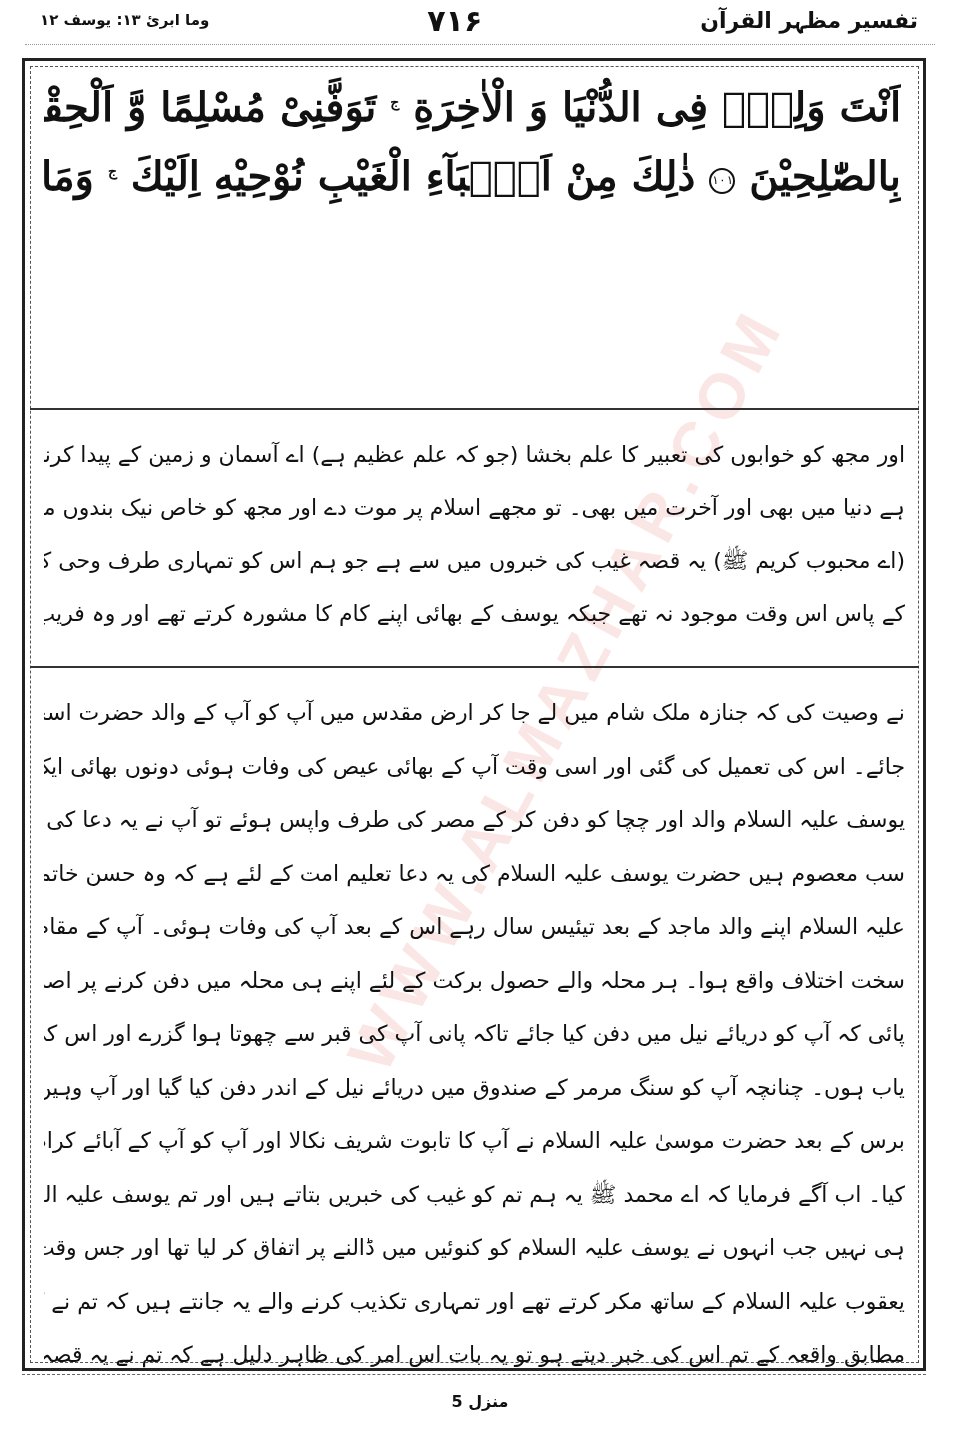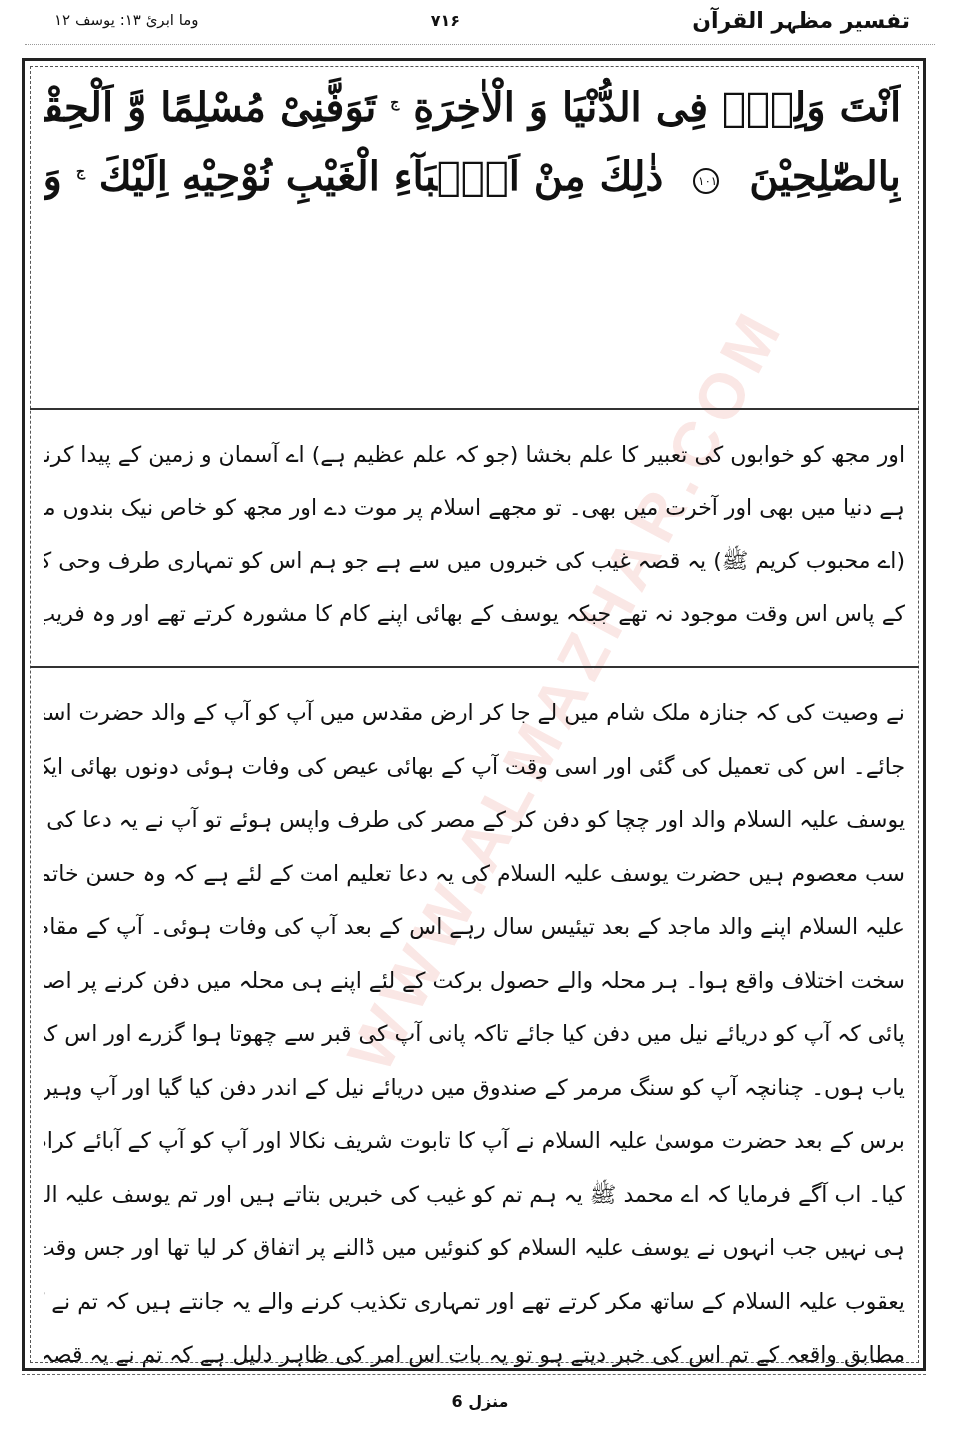--- a/index.html
+++ b/index.html
@@ -5,23 +5,23 @@
     html, body { margin: 0; padding: 0; background: #ffffff; }
     body {
       width: 960px; height: 1438px; position: relative; overflow: hidden;
       font-family: "DejaVu Sans", sans-serif; color: #111;
     }
     .header {
       position: absolute; left: 30px; right: 30px; top: 0; height: 40px;
       display: flex; align-items: center; justify-content: space-between;
       direction: ltr;
     }
-    .header .h-right { font-size: 22px; font-weight: bold; direction: rtl; margin-right: 20px; }
-    .header .h-center { font-size: 16px; font-weight: bold; direction: rtl; }
-    .header .h-left { font-size: 15px; font-weight: normal; direction: rtl; margin-left: 24px; }
+    .header .h-right { font-size: 22px; font-weight: bold; direction: rtl; margin-right: 12px; }
+    .header .h-center { font-size: 30px; font-weight: bold; direction: rtl; }
+    .header .h-left { font-size: 15px; font-weight: bold; direction: rtl; margin-left: 10px; }
     .header-rule {
       position: absolute; left: 25px; right: 25px; top: 44px; height: 0;
       border-top: 1px dotted #999;
     }
     .frame-outer {
       position: absolute; left: 22px; top: 58px; width: 904px; height: 1313px;
       border: 3px solid #222; box-sizing: border-box;
     }
     .frame-inner {
       position: absolute; left: 30px; top: 66px; width: 889px; height: 1297px;
@@ -35,22 +35,22 @@
     .arabic .line {
       font-family: "DejaVu Serif", serif; font-weight: bold; font-size: 40px;
       line-height: 64px; white-space: nowrap; overflow: hidden;
       text-align: justify; text-align-last: justify;
     }
     .arabic .line.last { text-align-last: right; }
     .waqf { font-size: 14px; vertical-align: super; }
     .ayah-mark {
       display: inline-block; width: 22px; height: 22px; border: 2px solid #111;
       border-radius: 50%; font-size: 12px; line-height: 22px; text-align: center;
-      vertical-align: middle; font-weight: normal; margin: 0 16px;
-      font-family: Liberation Serif, serif;
+      vertical-align: middle; font-weight: normal; margin: 0 0;
+      font-family: Liberation Mono, monospace;
     }
     .divider {
       position: absolute; left: 30px; width: 889px; height: 0;
       border-top: 2px solid #333;
     }
     .translation { top: 418px; height: 242px; padding: 10px 14px 0 14px; }
     .tafseer { top: 676px; height: 680px; padding: 10px 14px 0 14px; }
     .urdu .line {
       font-family: "DejaVu Sans", sans-serif; font-size: 22px; line-height: 53px;
       white-space: nowrap; overflow: hidden;
@@ -125,13 +125,13 @@
   <div class="line">پائی کہ آپ کو دریائے نیل میں دفن کیا جائے تاکہ پانی آپ کی قبر سے چھوتا ہوا گزرے اور اس کی برکت سے تمام اہل مصر فیض</div>
   <div class="line">یاب ہوں۔ چنانچہ آپ کو سنگ مرمر کے صندوق میں دریائے نیل کے اندر دفن کیا گیا اور آپ وہیں رہے یہاں تک کہ چار سو</div>
   <div class="line">برس کے بعد حضرت موسیٰ علیہ السلام نے آپ کا تابوت شریف نکالا اور آپ کو آپ کے آبائے کرام کے پاس ملک شام میں دفن</div>
   <div class="line">کیا۔ اب آگے فرمایا کہ اے محمد ﷺ یہ ہم تم کو غیب کی خبریں بتاتے ہیں اور تم یوسف علیہ السلام کے بھائیوں کے پاس تو تھے</div>
   <div class="line">ہی نہیں جب انہوں نے یوسف علیہ السلام کو کنوئیں میں ڈالنے پر اتفاق کر لیا تھا اور جس وقت وہ حضرت یوسف علیہ السلام اور</div>
   <div class="line">یعقوب علیہ السلام کے ساتھ مکر کرتے تھے اور تمہاری تکذیب کرنے والے یہ جانتے ہیں کہ تم نے کسی سے یہ قصہ سنا بھی نہیں اور</div>
   <div class="line last">مطابق واقعہ کے تم اس کی خبر دیتے ہو تو یہ بات اس امر کی ظاہر دلیل ہے کہ تم نے یہ قصہ وحی الٰہی سے معلوم کیا ہے۔</div>
 </div>
 
 <div class="footer-rule1"></div>
-<div class="footer">منزل 6</div>
+<div class="footer">منزل 5</div>
 
 </body></html>

